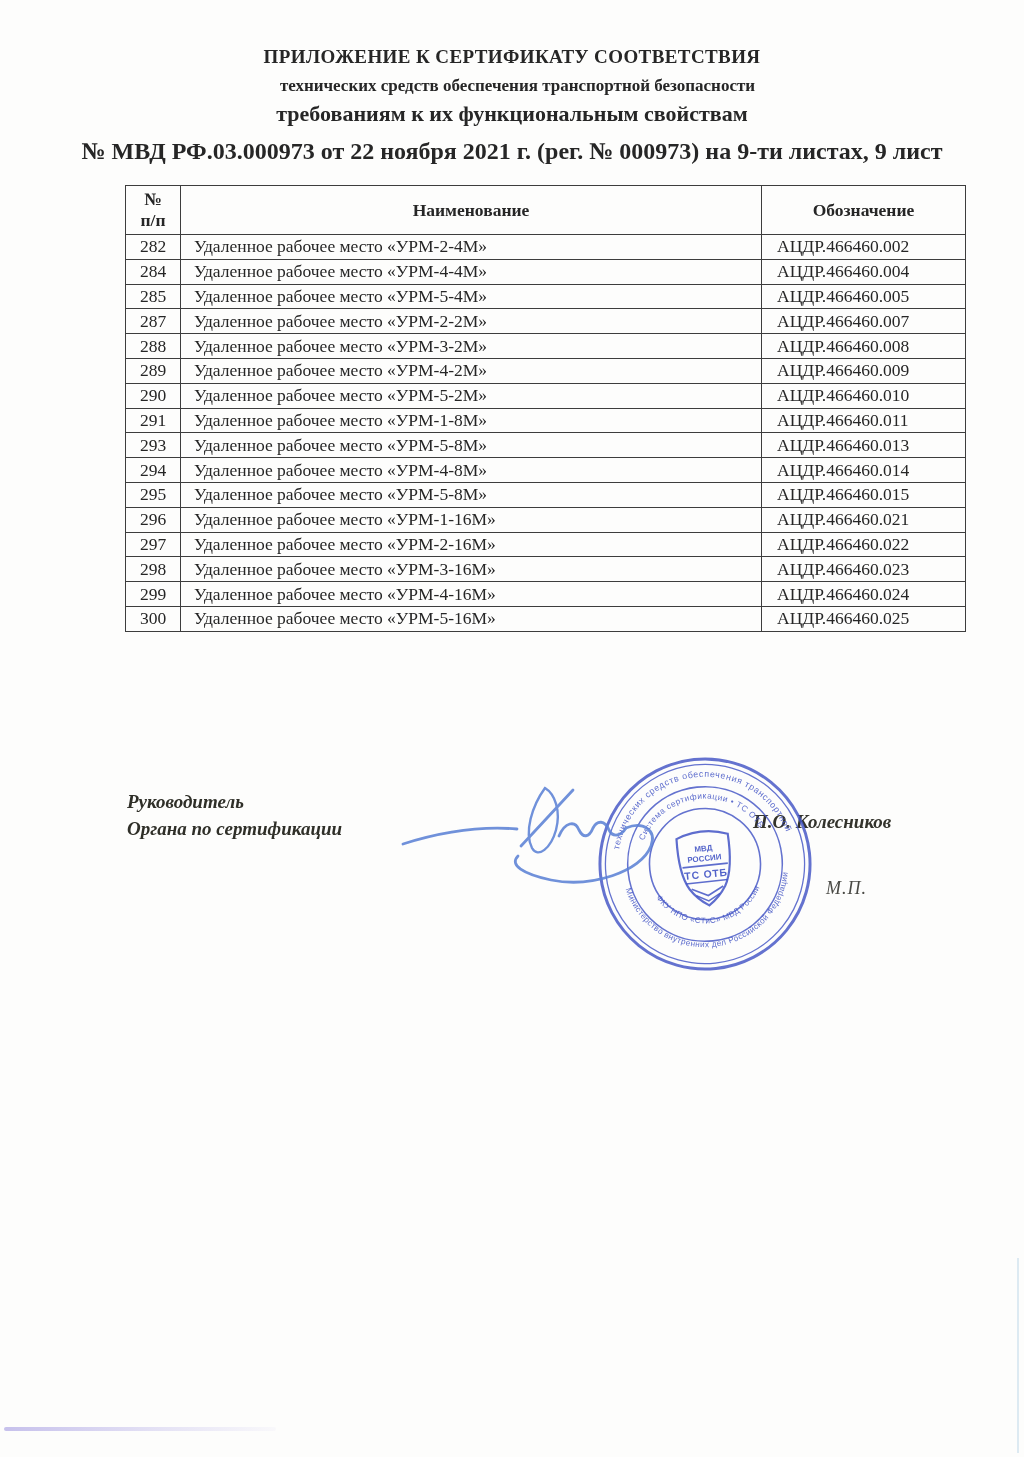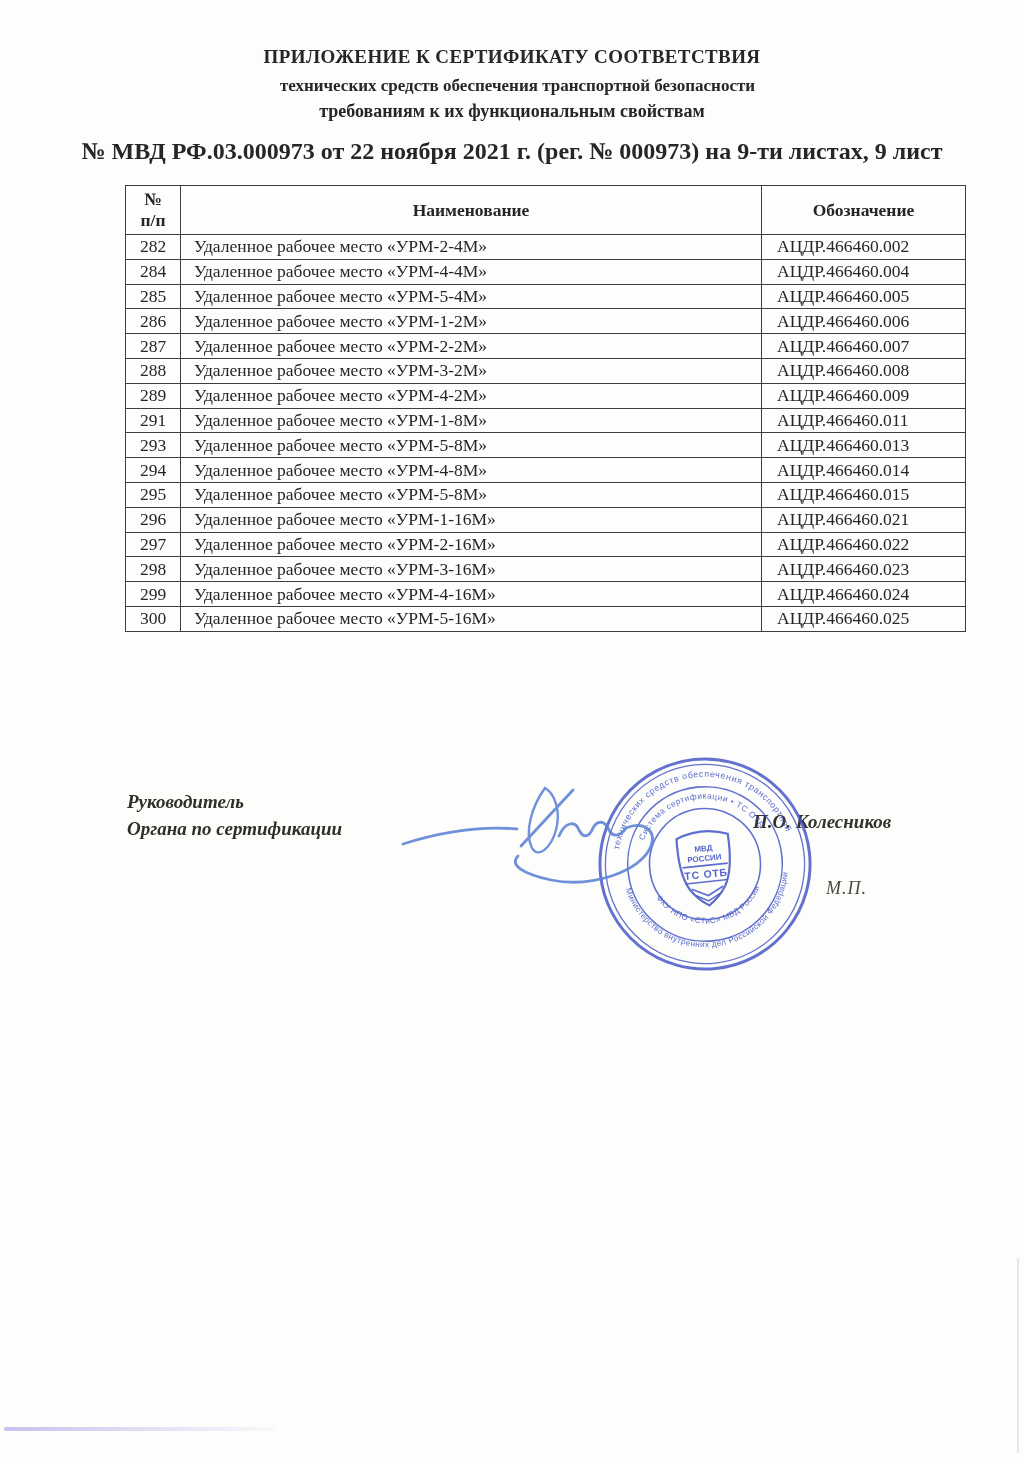--- a/index.html
+++ b/index.html
@@ -10,21 +10,21 @@
     font-family:"Liberation Serif","DejaVu Serif",serif;
     color:#262626;
     overflow:hidden;
   }
   .title-block{
     position:absolute;top:46px;left:0;width:1024px;
     text-align:center;font-weight:bold;
   }
   .title-line1{font-size:19px;letter-spacing:.4px;margin:0 0 8px 0;}
   .title-line2{font-size:17px;margin:0 0 5px 0;padding-left:11px;}
-  .title-line3{font-size:18px;margin:0;font-family:Liberation Serif, serif;}
+  .title-line3{font-size:22px;margin:0;font-family:Liberation Serif, serif;}
   .reg-line{
     position:absolute;top:138px;left:0;width:1024px;
     text-align:center;font-weight:bold;font-size:24px;
   }
   table.items{
     position:absolute;top:185px;left:125px;
     width:831px;border-collapse:collapse;table-layout:fixed;
   }
   table.items th, table.items td{
     border:1.6px solid #3d3d3d;
@@ -104,38 +104,38 @@
       <td class="c-num">284</td>
       <td class="c-name">Удаленное рабочее место «УРМ-4-4М»</td>
       <td class="c-code">АЦДР.466460.004</td>
     </tr>
       <tr>
       <td class="c-num">285</td>
       <td class="c-name">Удаленное рабочее место «УРМ-5-4М»</td>
       <td class="c-code">АЦДР.466460.005</td>
     </tr>
       <tr>
-      <td class="c-num">286</td>
-      <td class="c-name">Удаленное рабочее место «УРМ-1-2М»</td>
-      <td class="c-code">АЦДР.466460.006</td>
-    </tr>
-      <tr>
       <td class="c-num">287</td>
       <td class="c-name">Удаленное рабочее место «УРМ-2-2М»</td>
       <td class="c-code">АЦДР.466460.007</td>
     </tr>
       <tr>
       <td class="c-num">288</td>
       <td class="c-name">Удаленное рабочее место «УРМ-3-2М»</td>
       <td class="c-code">АЦДР.466460.008</td>
     </tr>
       <tr>
       <td class="c-num">289</td>
       <td class="c-name">Удаленное рабочее место «УРМ-4-2М»</td>
       <td class="c-code">АЦДР.466460.009</td>
+    </tr>
+      <tr>
+      <td class="c-num">290</td>
+      <td class="c-name">Удаленное рабочее место «УРМ-5-2М»</td>
+      <td class="c-code">АЦДР.466460.010</td>
     </tr>
       <tr>
       <td class="c-num">291</td>
       <td class="c-name">Удаленное рабочее место «УРМ-1-8М»</td>
       <td class="c-code">АЦДР.466460.011</td>
     </tr>
       <tr>
       <td class="c-num">293</td>
       <td class="c-name">Удаленное рабочее место «УРМ-5-8М»</td>
       <td class="c-code">АЦДР.466460.013</td>

